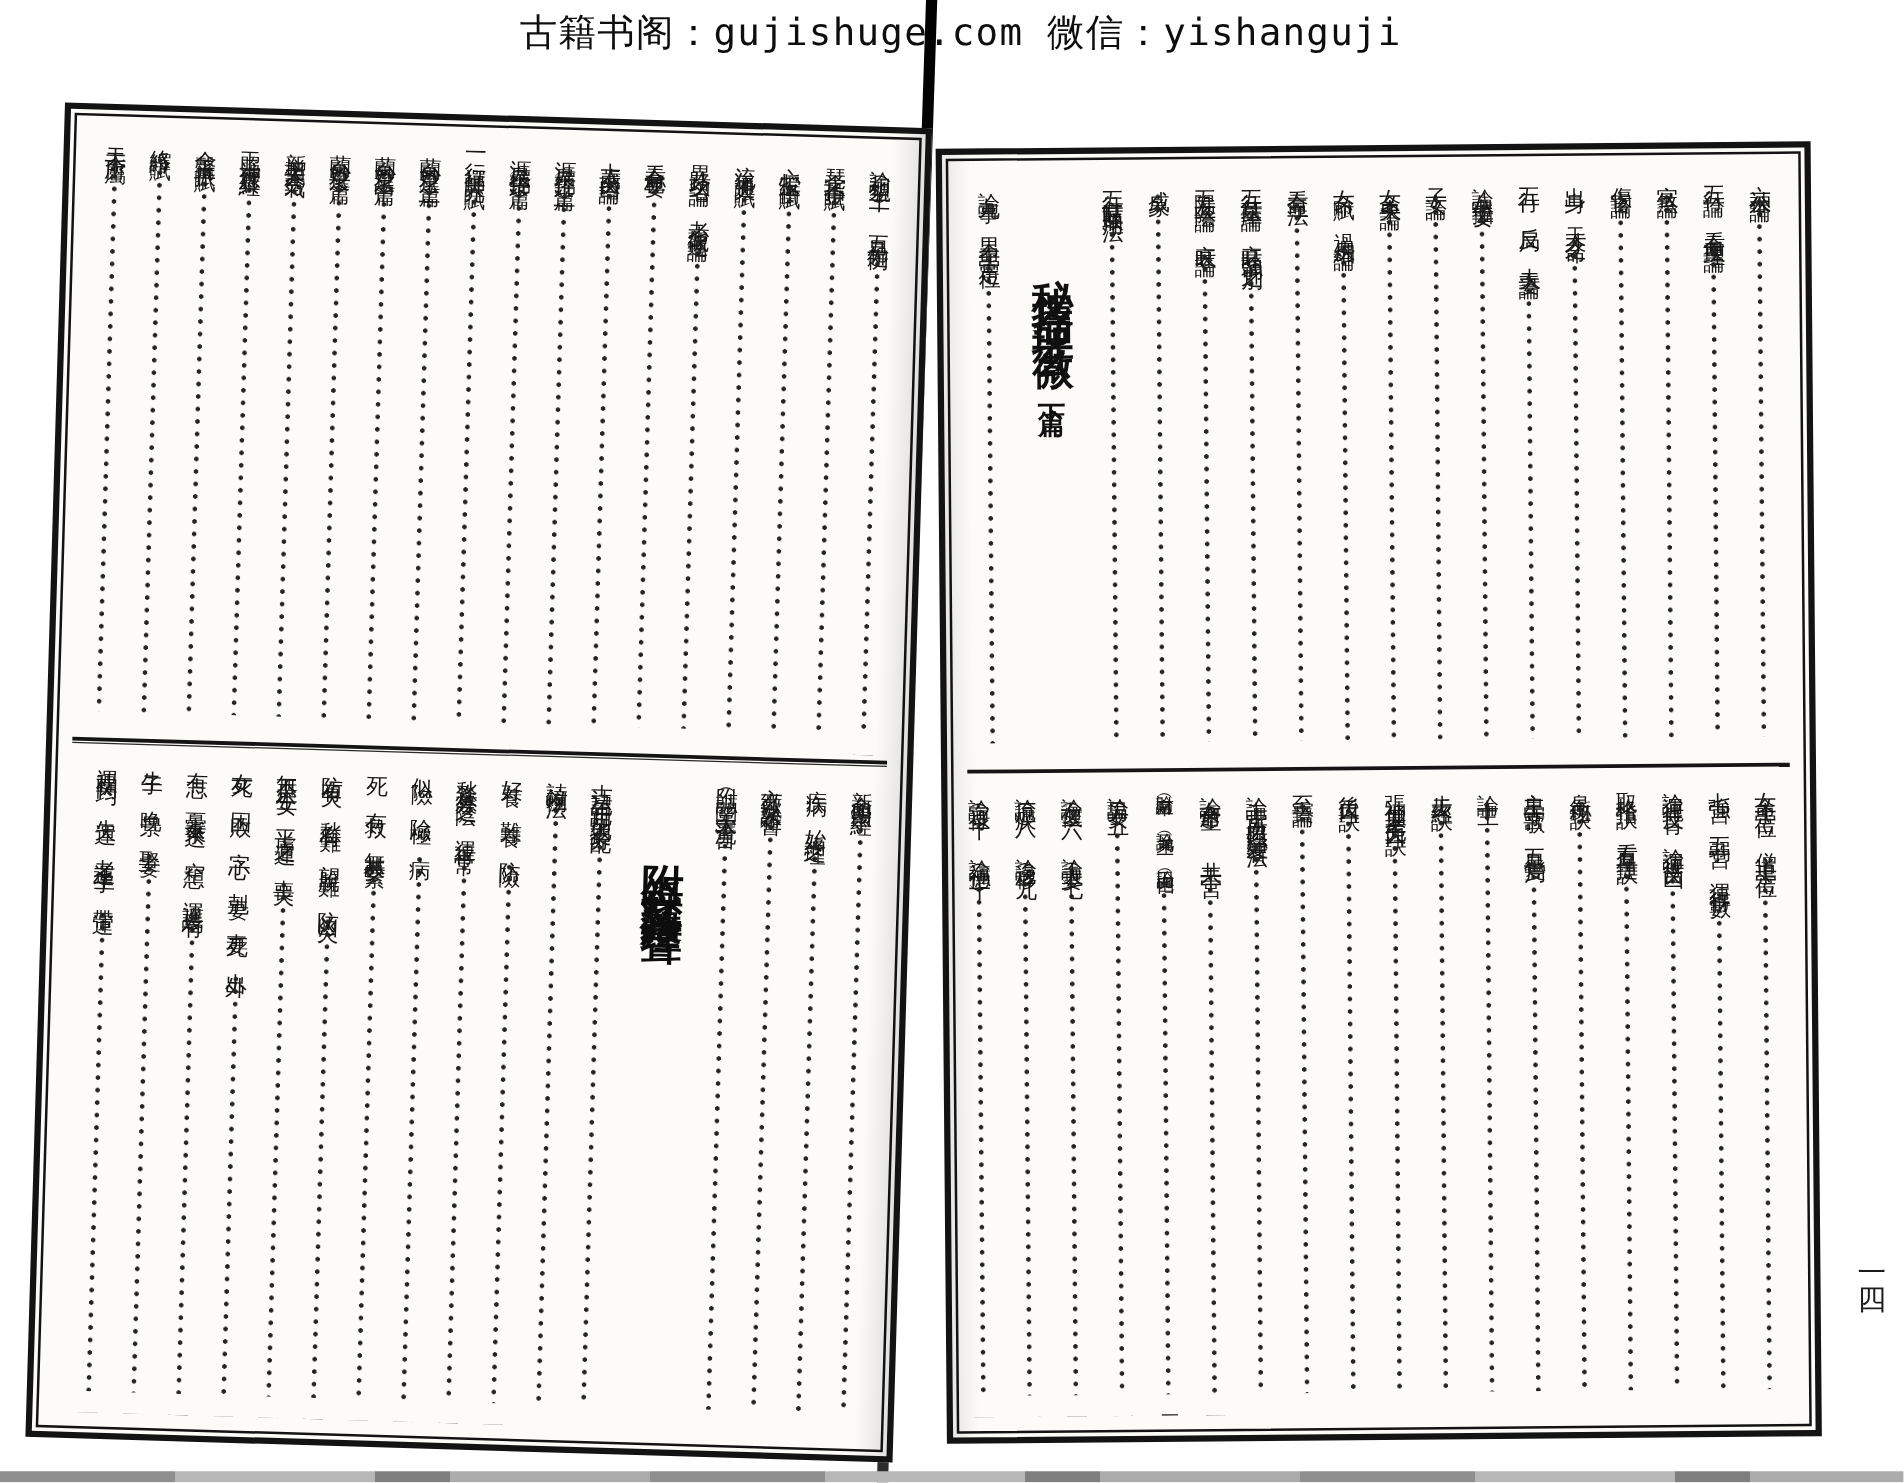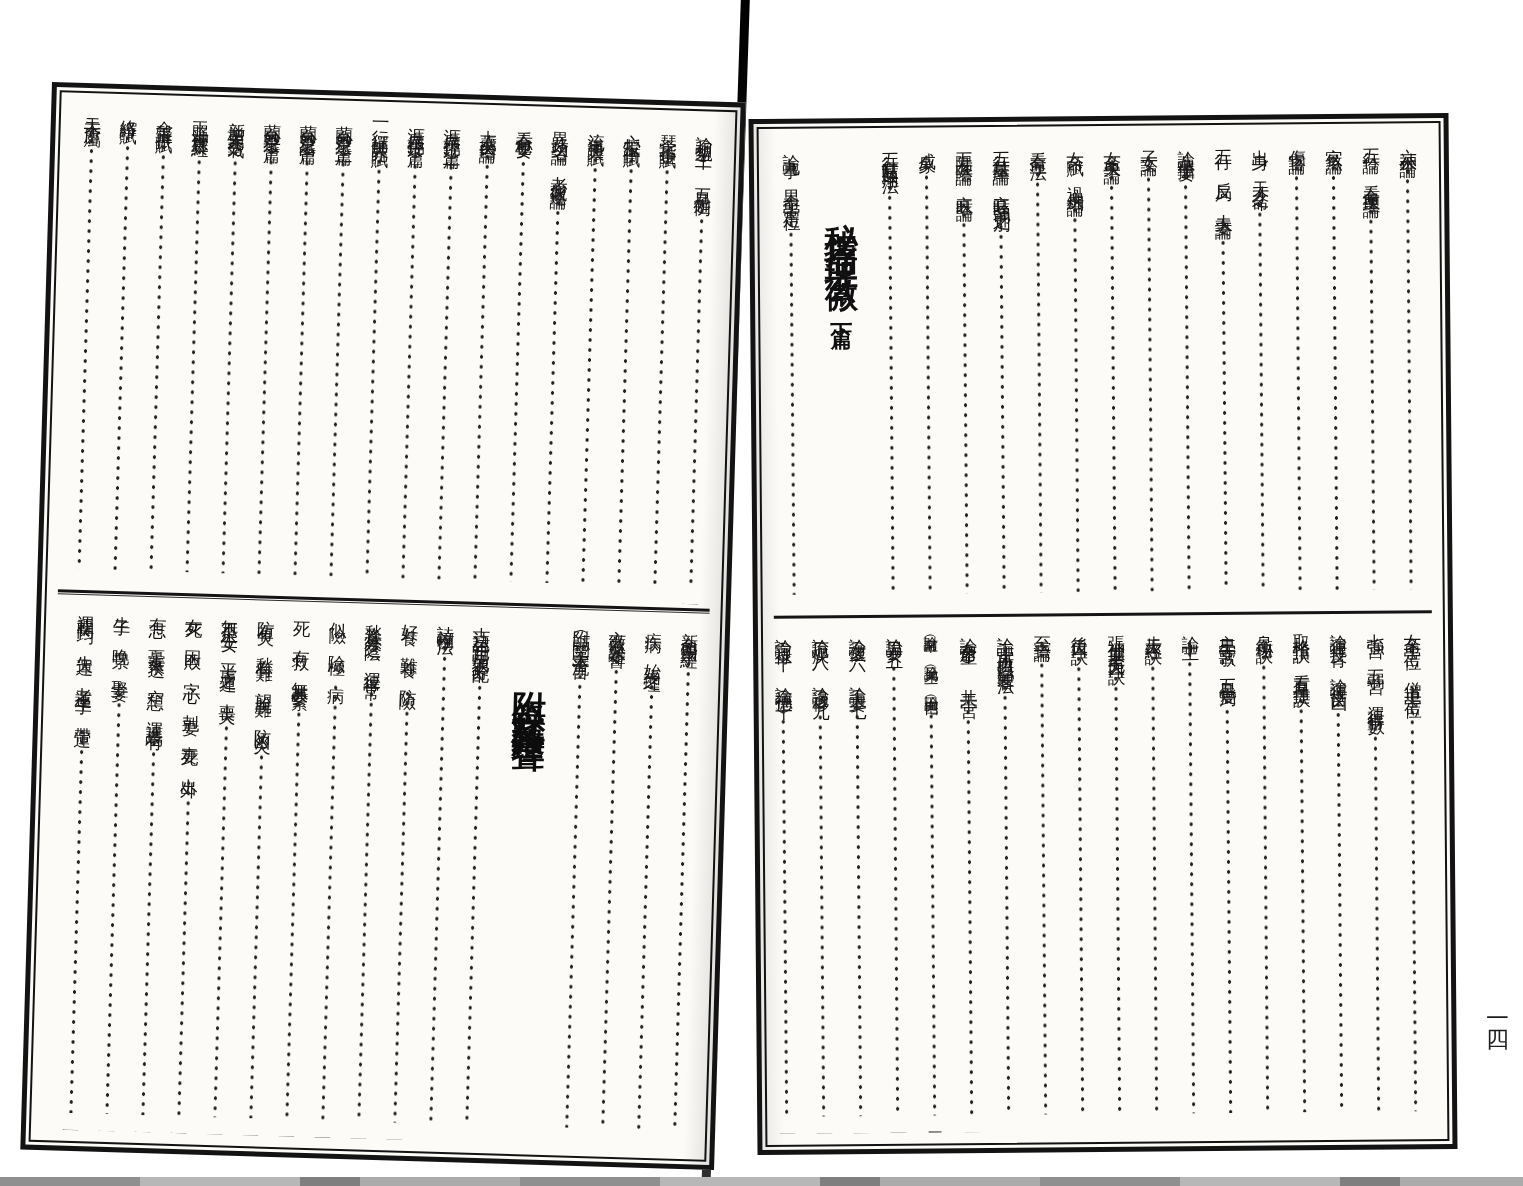--- a/index.html
+++ b/index.html
@@ -61,20 +61,21 @@
          font-size:23px;letter-spacing:6px;color:#1c1c1c;}
 
   .scan-strip{position:absolute;left:0;bottom:0;width:100%;height:9px;
               background-image:repeating-linear-gradient(90deg,#8f8f8f 0 140px,#b7b7b7 140px 300px,#7f7f7f 300px 360px,#ababab 360px 520px);}
 </style>
 </head>
 <body>
 
 <div id="canvas">
 
+  <div class="header-line">古籍书阁：gujishuge.com 微信：yishanguji</div>
 
   <div class="fold-line"></div>
 
   <div class="page page-left">
     <div class="inner-frame"></div>
     <div class="edge-shade-r"></div>
     <div class="page-body">
       <div class="sec lp-top">
         <div style="display:contents">
           

